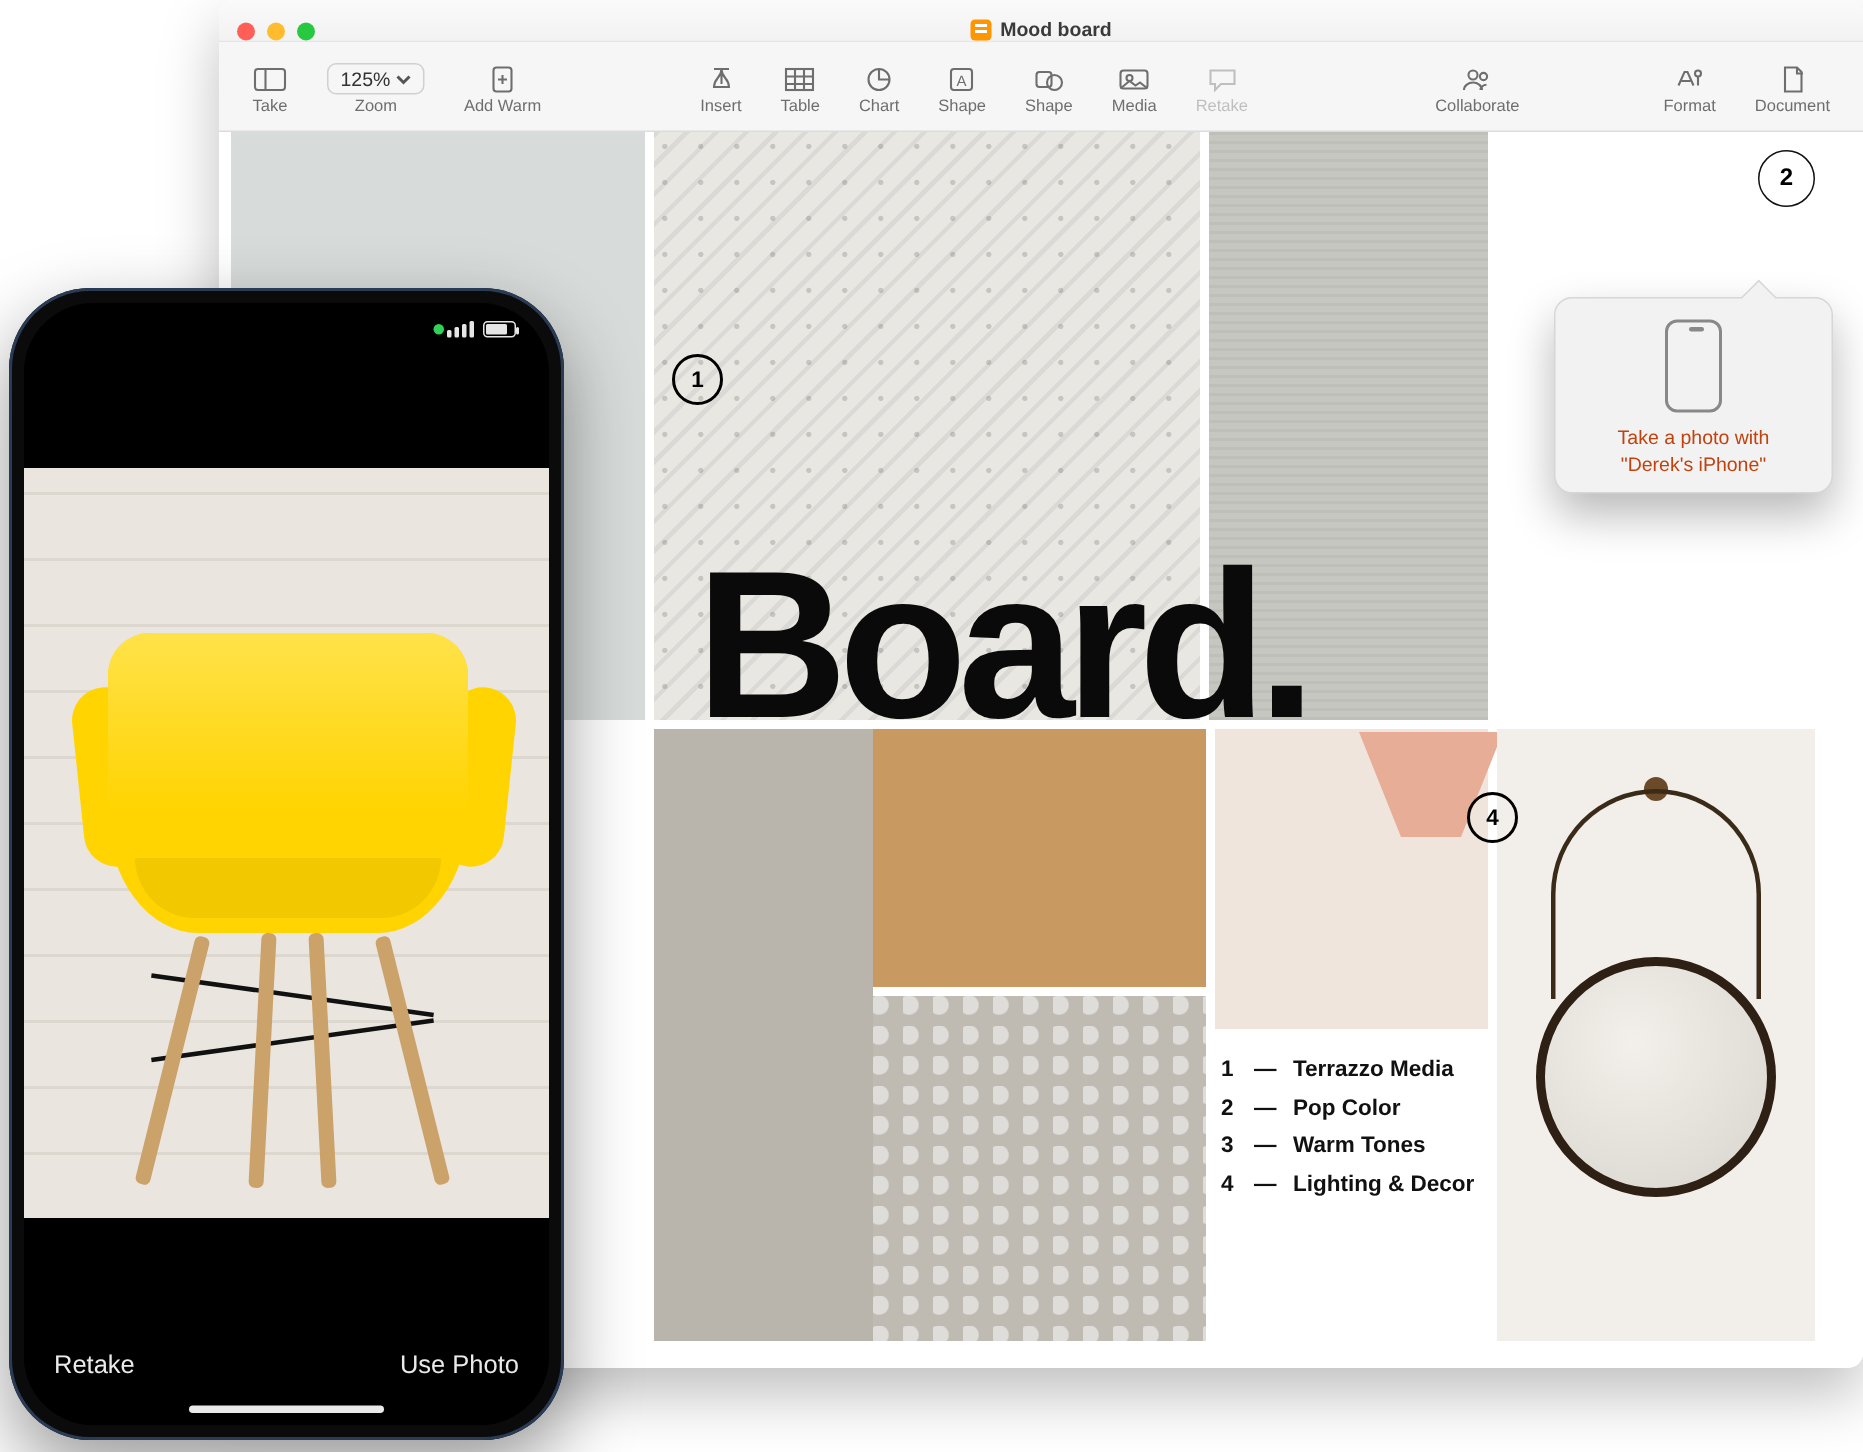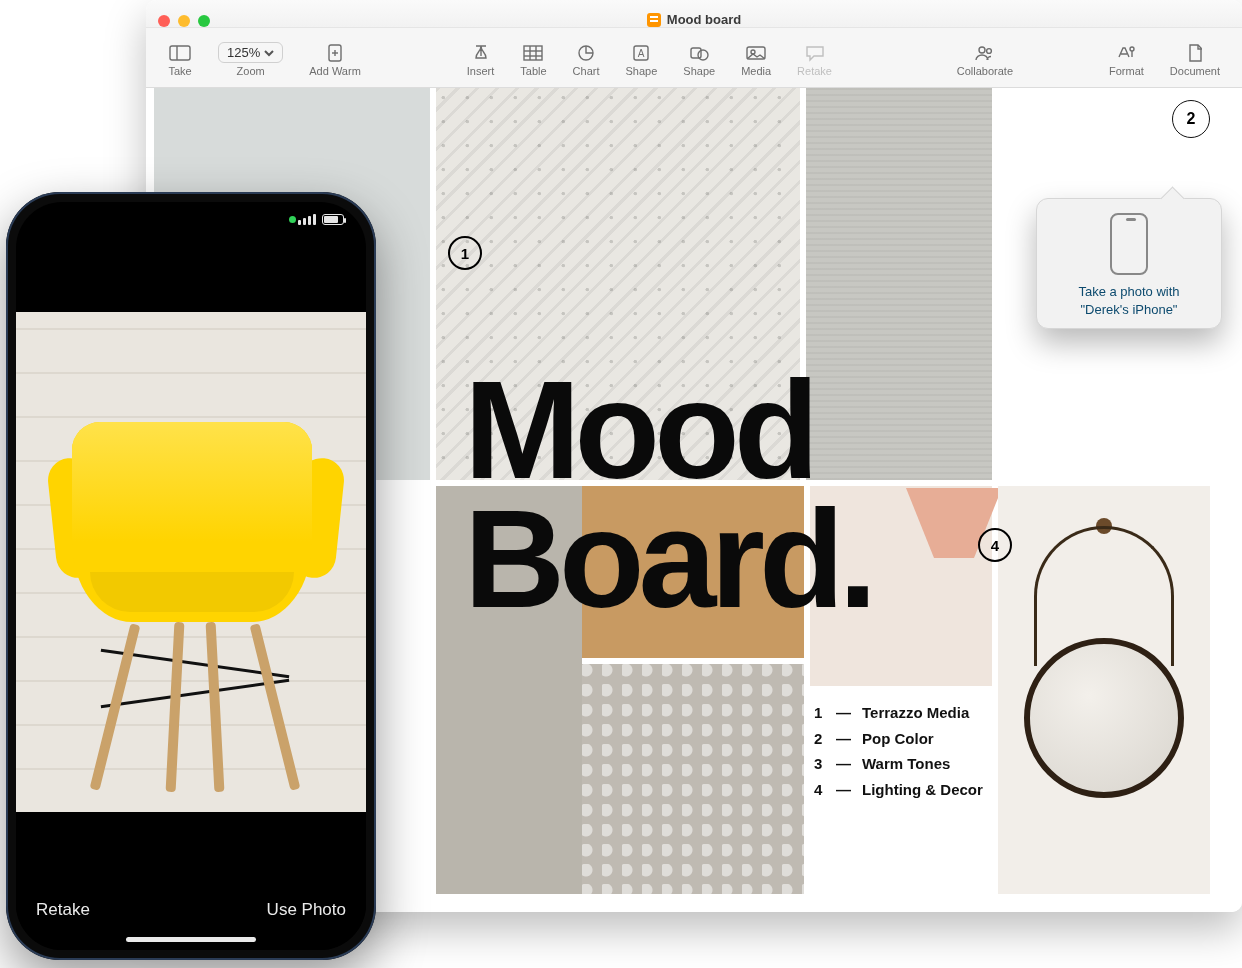--- a/index.html
+++ b/index.html
@@ -102,21 +102,21 @@
   
   .popover{
     position:absolute; right:20px; top:198px; width:186px;
     background:#f2f2f2;border:1px solid #d6d6d6;border-radius:12px;
     box-shadow:0 14px 30px rgba(0,0,0,.28);
     padding:14px 10px 0 10px; text-align:center;
   }
   .popover::before{content:"";position:absolute;top:-9px;right:40px;width:16px;height:16px;background:#f2f2f2;border-left:1px solid #d6d6d6;border-top:1px solid #d6d6d6;transform:rotate(45deg);}
   .phone-outline{width:38px;height:62px;margin:0 auto 8px auto;border:2px solid #888;border-radius:8px;position:relative;}
   .phone-outline::after{content:"";position:absolute;left:14px;top:3px;width:10px;height:3px;border-radius:2px;background:#888;}
-  .pop-text{font-size:13px;color:#0c4a6e;line-height:1.35;padding:0 4px 10px 4px;}
+  .pop-text{font-size:13px;color:#c2410c;line-height:1.35;padding:0 4px 10px 4px;}
   .pop-cancel{border-top:1px solid #d9d9d9;padding:10px 0;font-size:14px;color:#333;}
 
   
   .iphone{
     position:absolute; left:6px; top:192px; width:370px; height:768px;
     background:#0b0b0b; border-radius:54px; padding:10px;
     box-shadow:0 20px 50px rgba(0,0,0,.4), inset 0 0 0 2px #2a3b55;
   }
   .iphone-inner{width:100%;height:100%;background:#000;border-radius:46px;overflow:hidden;position:relative;}
   .notch{position:absolute;top:10px;left:50%;transform:translateX(-50%);width:110px;height:28px;background:#000;border-radius:16px;z-index:5;}
@@ -296,21 +296,20 @@
       <div class="tile t7"></div>
       <div class="lamp"></div>
       <div class="tile t8"></div>
       <div class="mirror">
         <div class="hook"></div>
           <div class="strap"></div>
           <div class="disc"></div>
       </div>
 
       <div class="heading">
-        <div>Mood</div>
         <div>Board.</div>
       </div>
 
       <div class="callout c1">
           <span>1</span>
         </div>
       <div class="callout c4">
           <span>4</span>
         </div>
 

